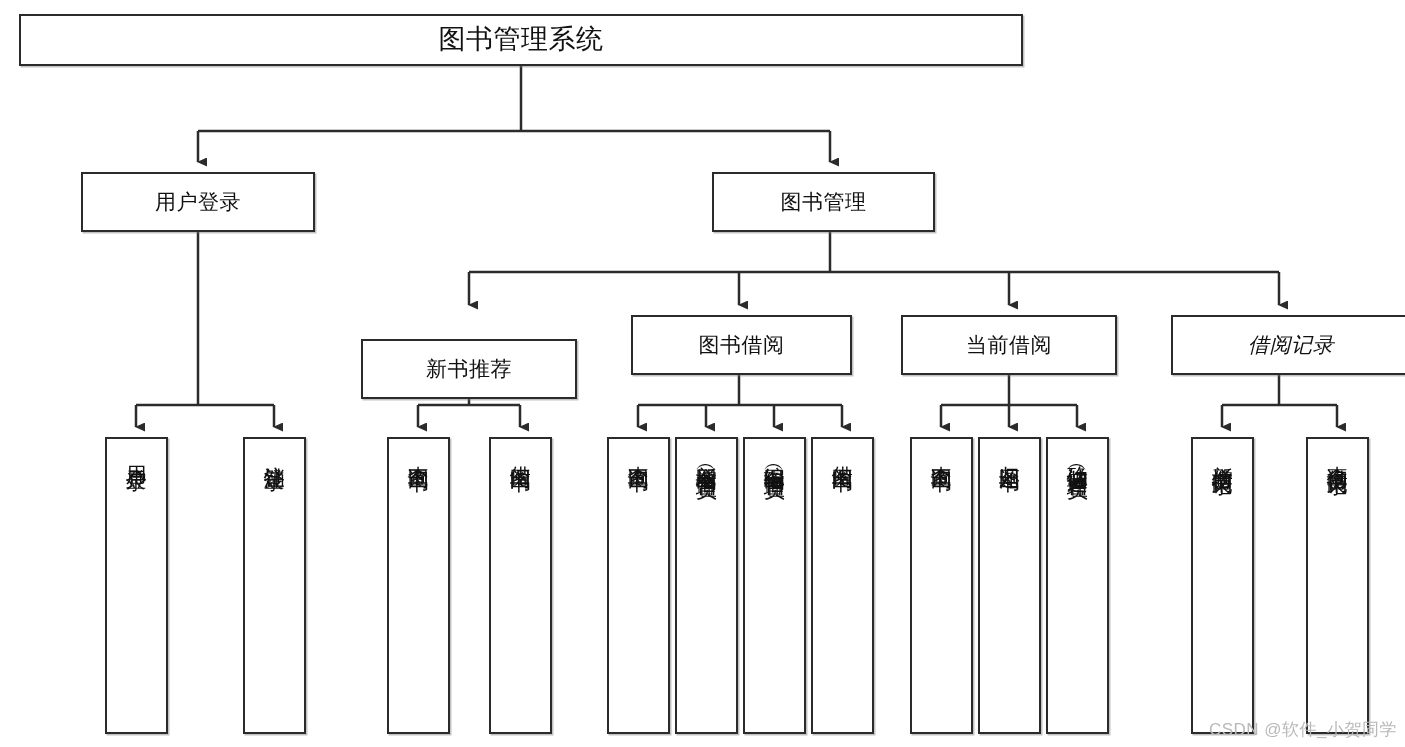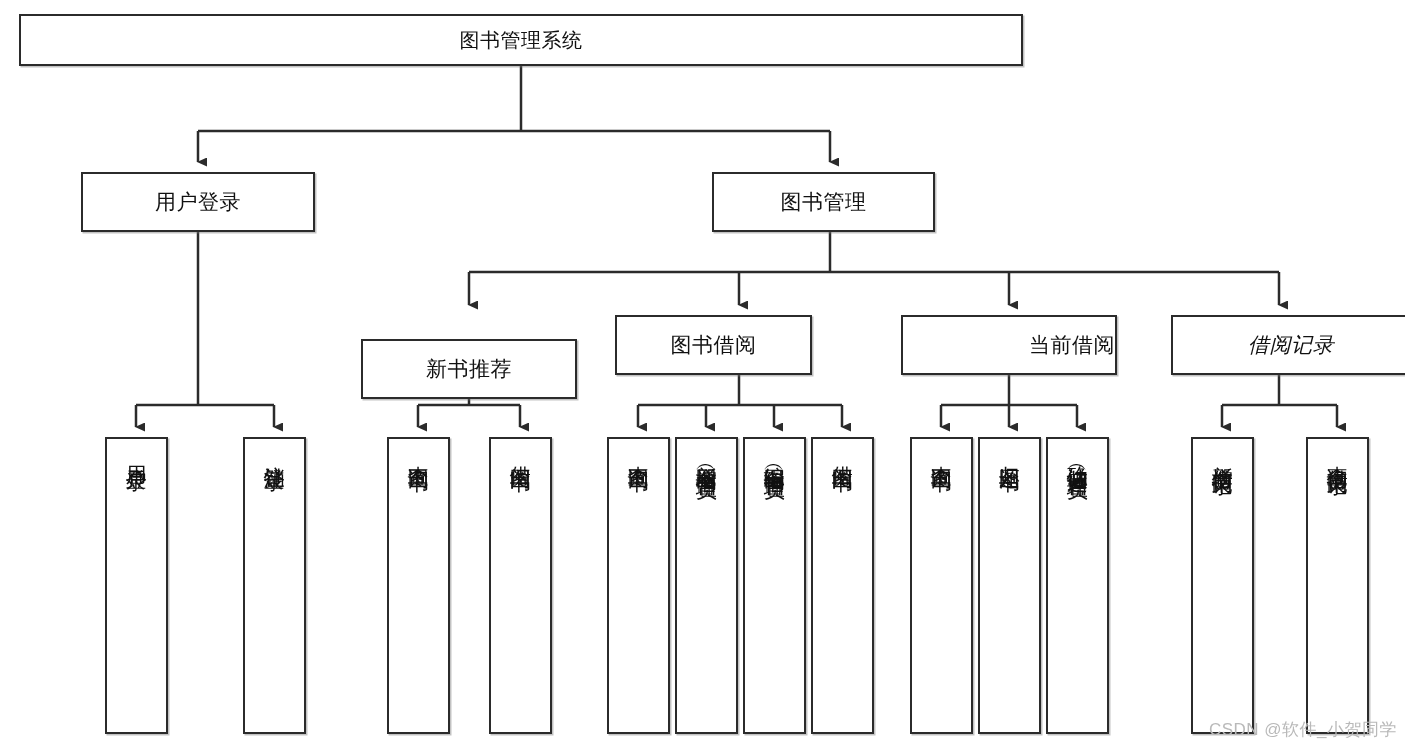--- a/index.html
+++ b/index.html
@@ -38,21 +38,21 @@
     box-shadow: 1.5px 1.5px 0 0 rgba(120,120,120,0.45);
   }
   .node .label {
     font-size: 21px;
     line-height: 1.15;
     letter-spacing: 0.5px;
     color: #111111;
     white-space: nowrap;
     text-align: center;
   }
-  .node.root .label { font-size: 20px; }
+  .node.root .label { font-size: 27px; }
   .node.branch .label { font-size: 21px; }
   .node.leaf {
     border-width: 2.5px;
     align-items: flex-start;
     justify-content: center;
     padding-top: 10px;
   }
   .node.leaf .label {
     writing-mode: vertical-rl;
     text-orientation: upright;
@@ -136,24 +136,24 @@
   <div class="node branch" style="left:81px; top:172px; width:234px; height:60px;">
     <span class="label">用户登录</span>
   </div>
   <div class="node branch" style="left:712px; top:172px; width:223px; height:60px;">
     <span class="label">图书管理</span>
   </div>
 
   <div class="node branch" style="left:361px; top:315px; width:216px; height:60px;margin-top:24px;">
     <span class="label">新书推荐</span>
   </div>
-  <div class="node branch" style="left:615px; top:315px; width:197px; height:60px;">
+  <div class="node branch" style="left:631px; top:315px; width:221px; height:60px;">
     <span class="label">图书借阅</span>
   </div>
-  <div class="node branch" style="left:901px; top:315px; width:216px; height:60px;justify-content:flex-end;">
+  <div class="node branch" style="left:901px; top:315px; width:216px; height:60px;">
     <span class="label">当前借阅</span>
   </div>
   <div class="node branch" style="left:1171px; top:315px; width:240px; height:60px;font-style:italic;">
     <span class="label">借阅记录</span>
   </div>
 
   <div class="node leaf" style="left:105px; top:437px; width:63px; height:297px;">
     <span class="label">用户登录</span>
   </div>
   <div class="node leaf" style="left:243px; top:437px; width:63px; height:297px;">

